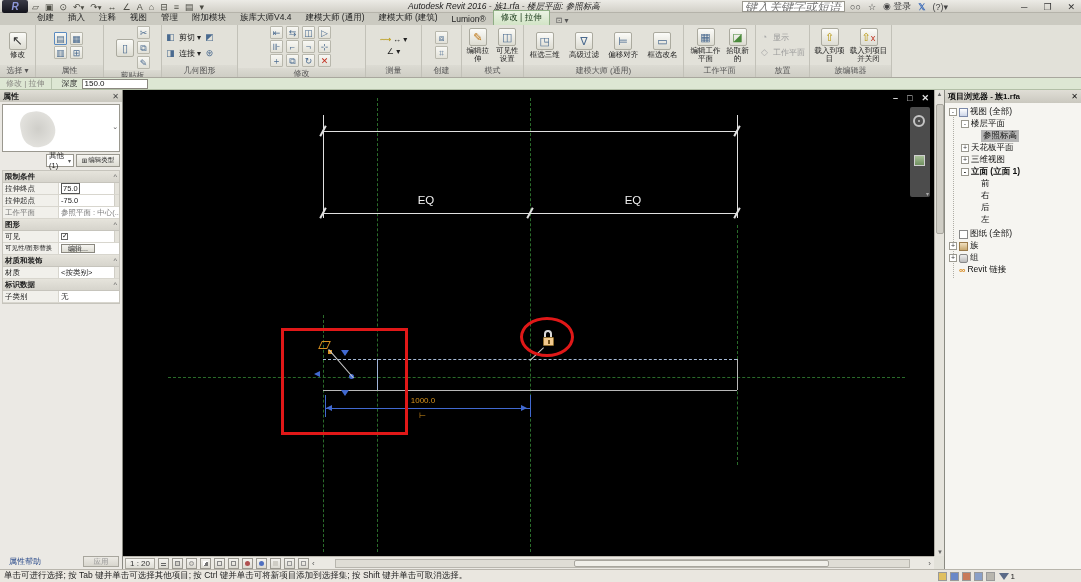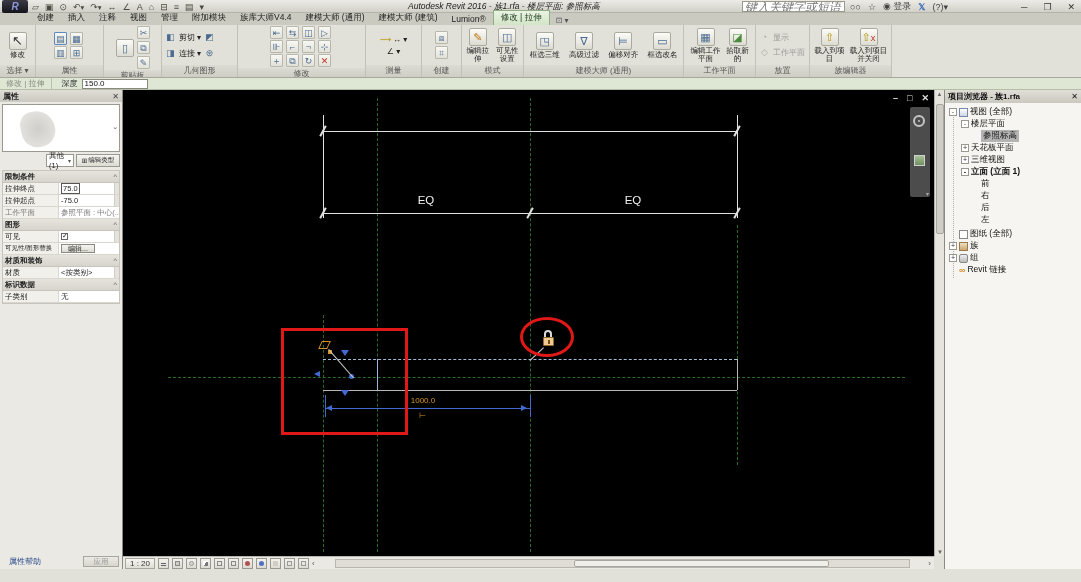--- a/index.html
+++ b/index.html
@@ -593,14 +593,26 @@
       <span class="exp">+</span>
         <span class="ticon grp"></span>
         <span class="lbl">组</span>
     </div>
     <div class="trow" style="left:14px;top:174px;">
       <span class="tlink">∞</span>
         <span class="lbl">Revit 链接</span>
     </div>
   </div>
 
+  <div class="statusbar">
+    <span class="msg">单击可进行选择; 按 Tab 键并单击可选择其他项目; 按 Ctrl 键并单击可将新项目添加到选择集; 按 Shift 键并单击可取消选择。</span>
+    <span style="margin-left:auto;margin-right:66px;display:flex;align-items:center;">
+      <span class="sic" style="background:#e0c060;"></span>
+      <span class="sic" style="background:#6a88c8;"></span>
+      <span class="sic" style="background:#c87a5a;"></span>
+      <span class="sic" style="background:#8aa0c8;"></span>
+      <span class="sic" style="background:#b8b6ae;"></span>
+      <span class="funnel"></span>
+      <span style="margin-left:2px;font-size:8px;">1</span>
+    </span>
+  </div>
 
 </div>
 
 </body></html>

